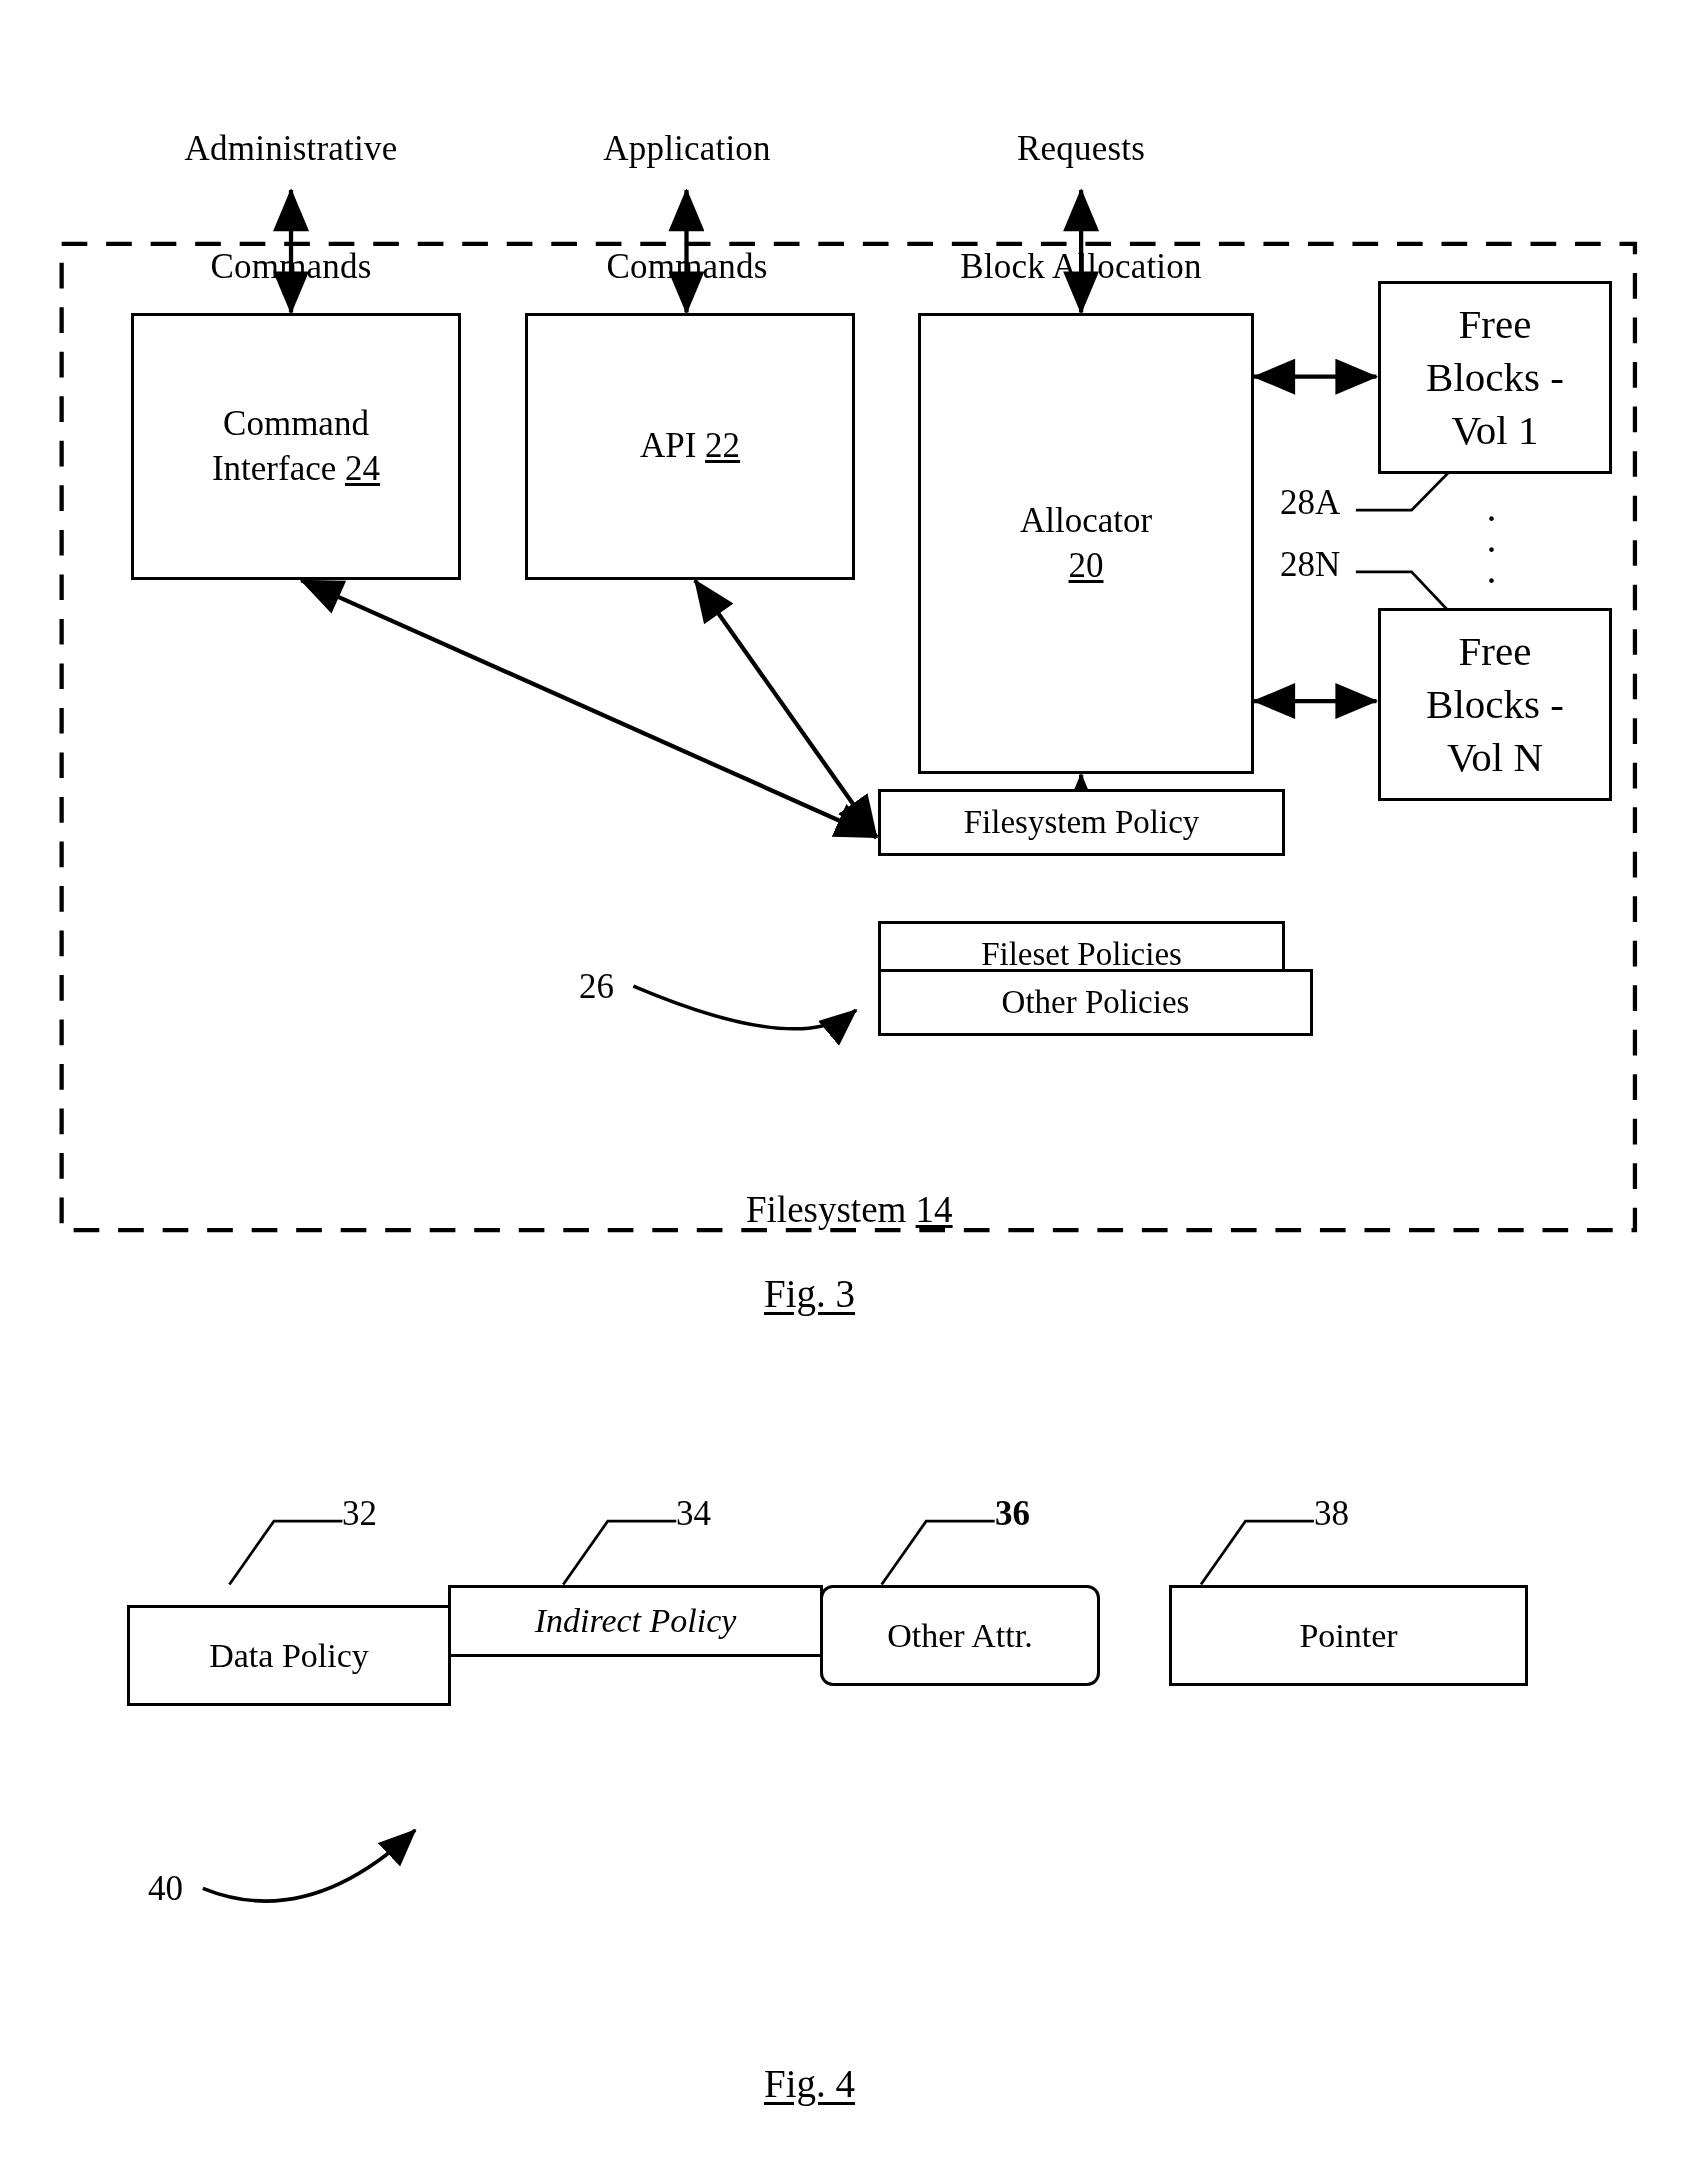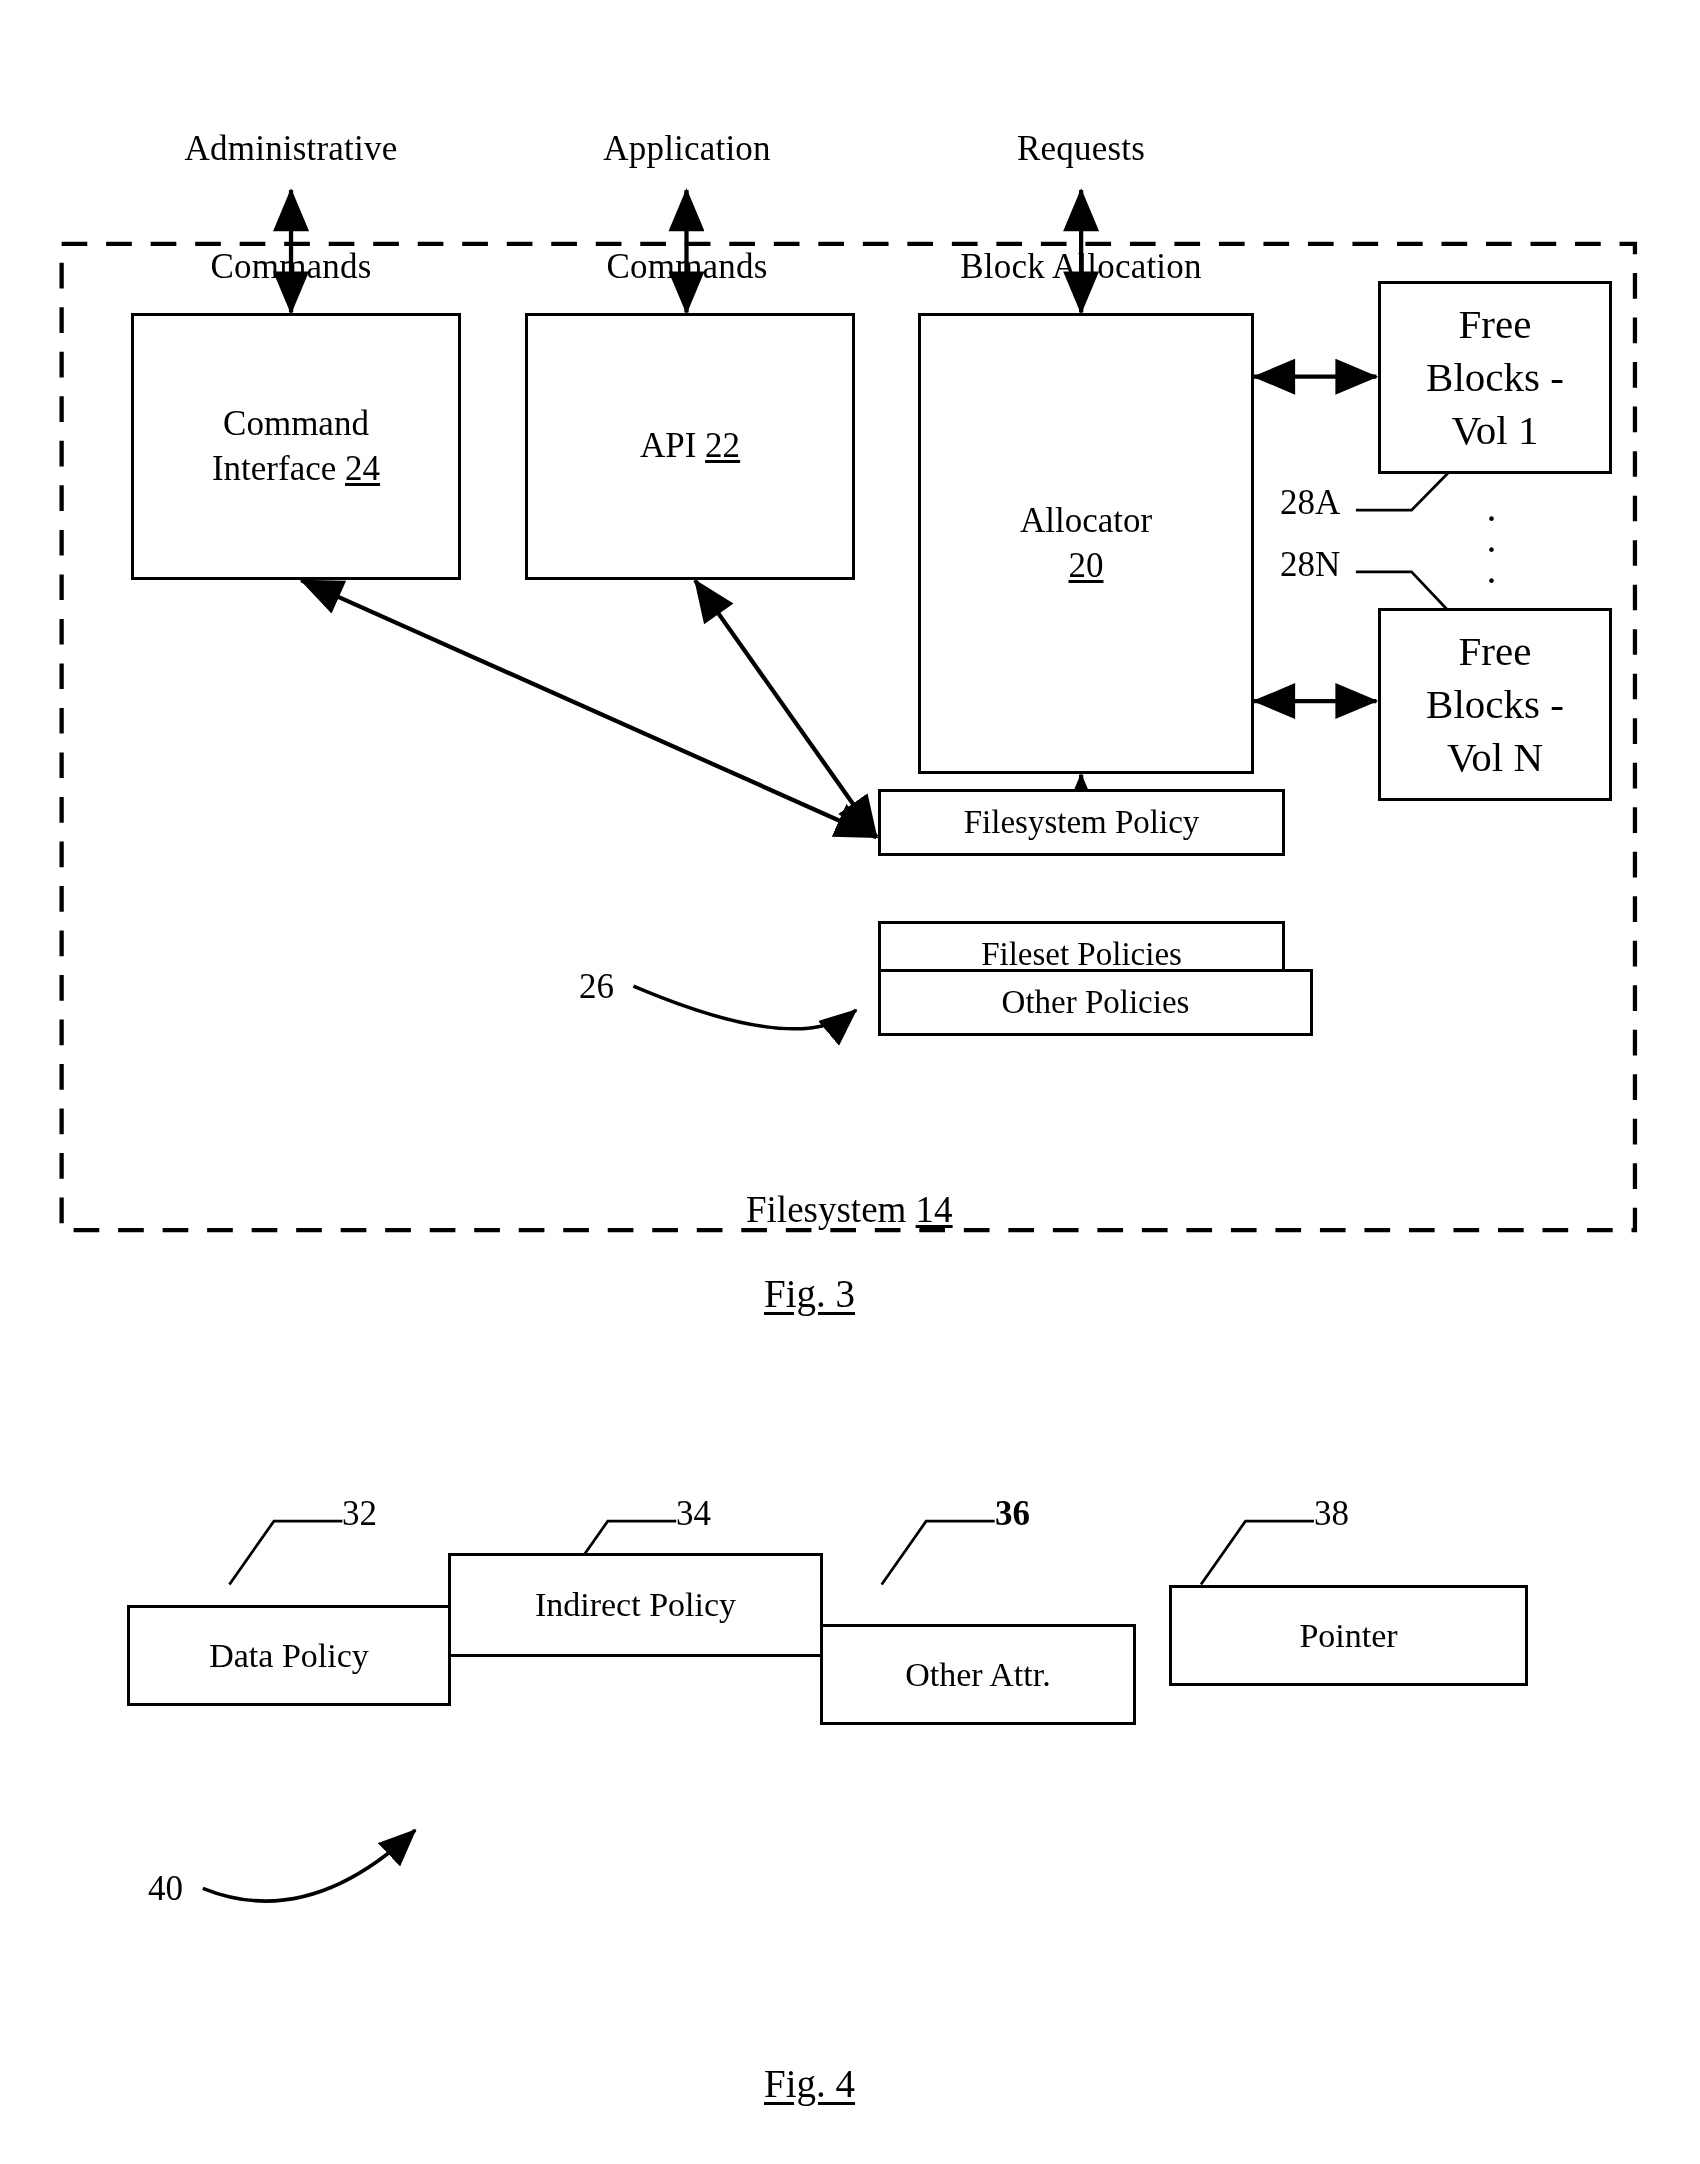--- a/index.html
+++ b/index.html
@@ -233,24 +233,24 @@
   <div class="fig-cap" style="left:764px; top:1271px;">Fig. 3</div>
 
   <div class="ref-num" style="left:342px; top:1494px;">32</div>
   <div class="ref-num" style="left:676px; top:1494px;">34</div>
   <div class="ref-num" style="left:995px; top:1494px;font-weight:bold;">36</div>
   <div class="ref-num" style="left:1314px; top:1494px;">38</div>
 
   <div class="cell" style="left:127px; top:1585px; width:324px; height:101px;margin-top:20px;">
     <span>Data Policy</span>
   </div>
-  <div class="cell" style="left:448px; top:1553px; width:375px; height:104px;">
+  <div class="cell" style="left:448px; top:1585px; width:375px; height:72px;font-style:italic;">
     <span>Indirect Policy</span>
   </div>
-  <div class="cell" style="left:820px; top:1624px; width:316px; height:101px;">
+  <div class="cell" style="left:820px; top:1585px; width:280px; height:101px;border-radius:13px;">
     <span>Other Attr.</span>
   </div>
   <div class="cell" style="left:1169px; top:1585px; width:359px; height:101px;">
     <span>Pointer</span>
   </div>
 
   <div class="ref-num" style="left:148px; top:1869px;">40</div>
 
   <div class="fig-cap" style="left:764px; top:2061px;">Fig. 4</div>
 

